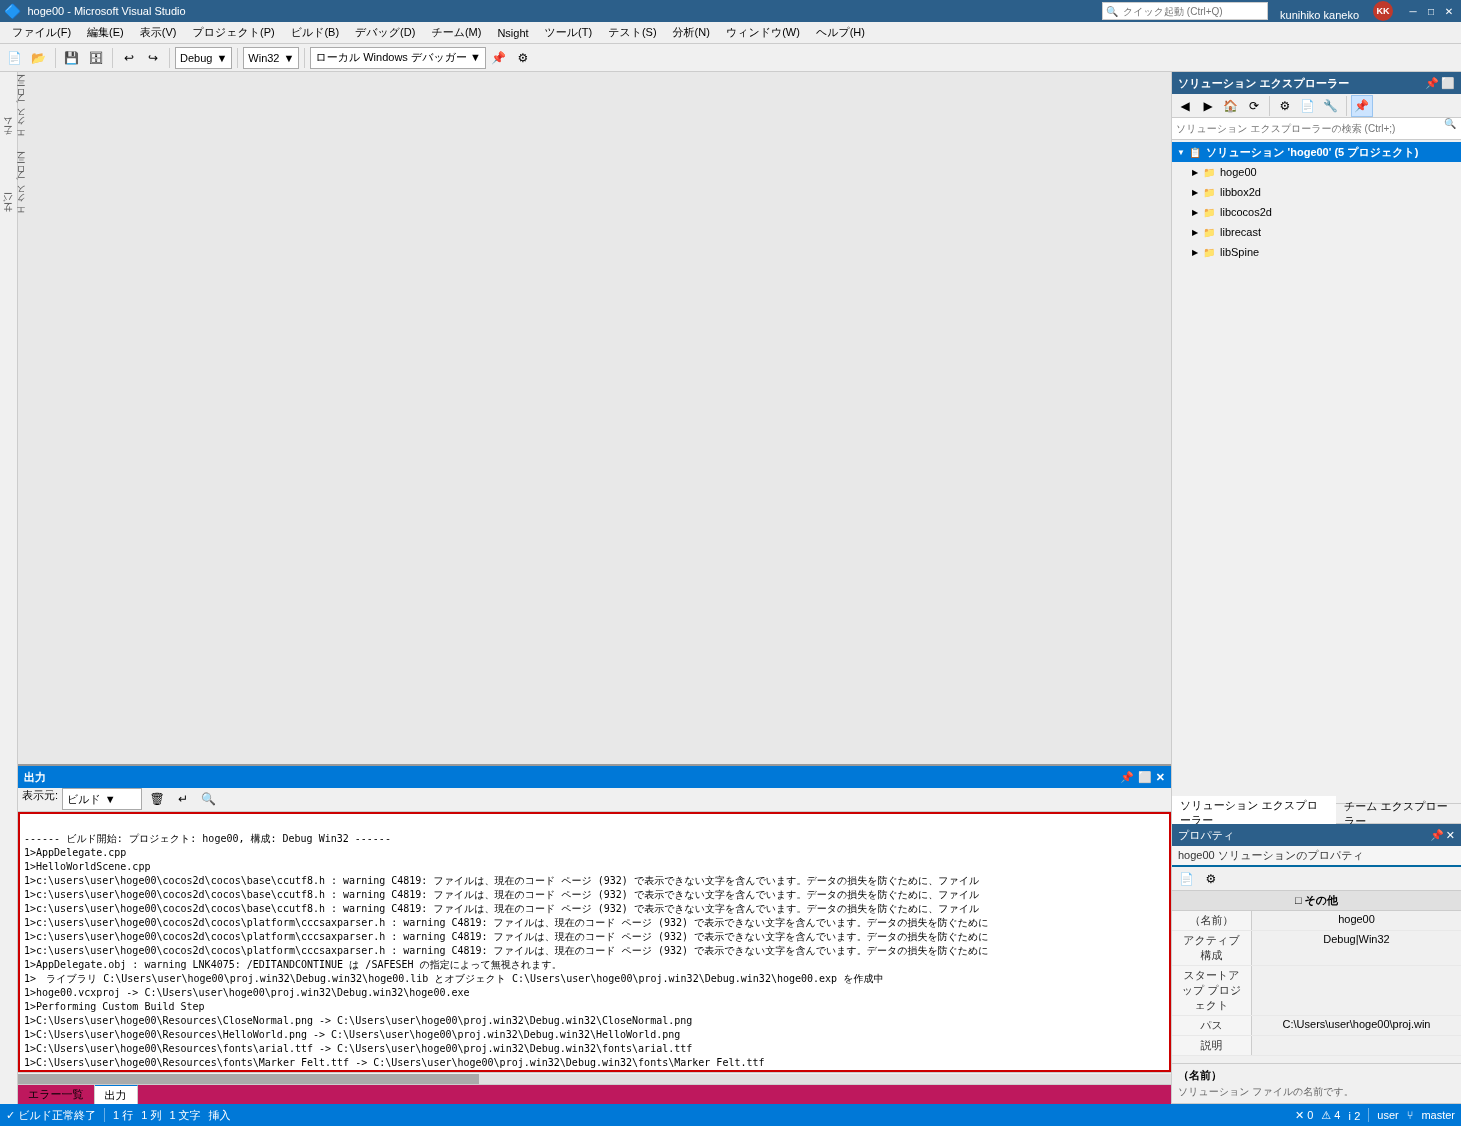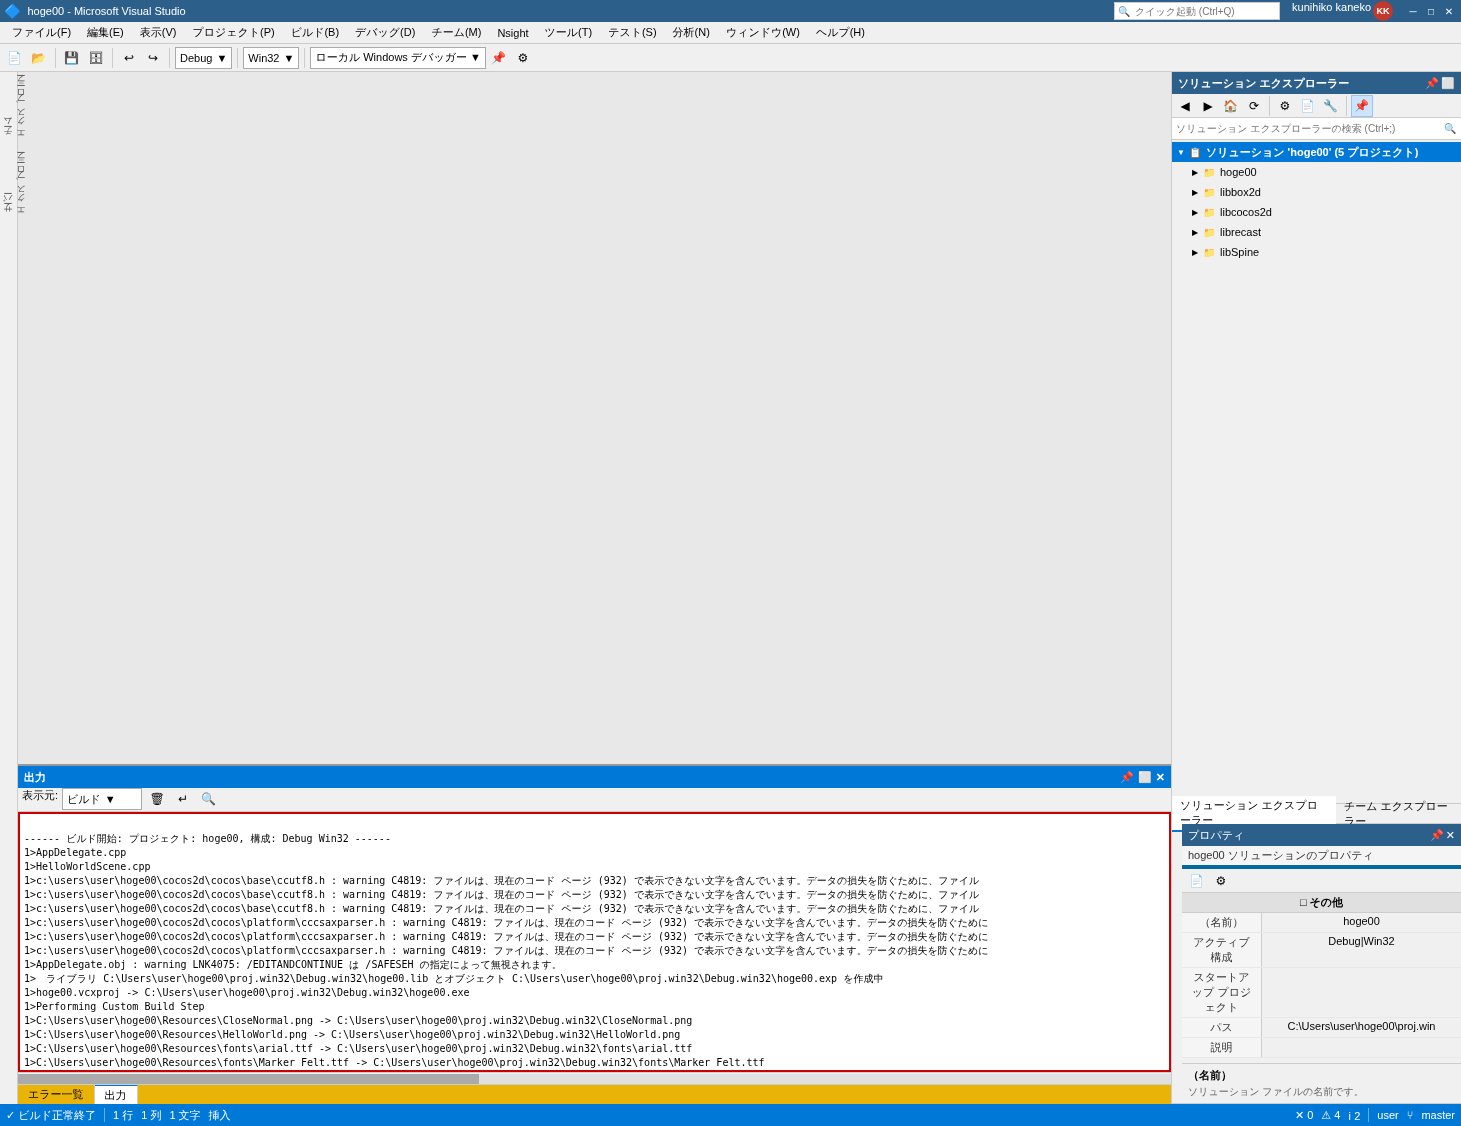--- a/index.html
+++ b/index.html
@@ -223,21 +223,21 @@
       position: absolute;
       left: 0;
       width: 40%;
       height: 10px;
       background: #aaa;
     }
 
     
     #bottom-tabs {
       height: 20px;
-      background: #eab308;
+      background: #be185d;
       display: flex;
       align-items: center;
       border-top: 1px solid #ccc;
     }
     .bottom-tab {
       padding: 2px 10px;
       font-size: 11px;
       cursor: pointer;
       border-right: 1px solid #ccc;
     }
@@ -283,21 +283,20 @@
       height: 24px;
       display: flex;
       align-items: center;
       padding: 0 2px;
       gap: 1px;
       border-bottom: 1px solid #ccc;
     }
     #se-search {
       height: 22px;
       display: flex;
-      align-items: center;
       padding: 0 4px;
       border-bottom: 1px solid #ccc;
       background: white;
       gap: 4px;
     }
     #se-search input {
       flex: 1;
       border: none;
       outline: none;
       font-size: 11px;
@@ -335,41 +334,40 @@
       font-size: 10px;
     }
     .indent1 { padding-left: 18px; }
 
     
     #properties-panel {
       height: 280px;
       display: flex;
       flex-direction: column;
       border-bottom: 1px solid #ccc;
-      padding-left: 10px;
     }
     #prop-header {
       background: #2c5f8a;
       color: white;
       height: 22px;
       display: flex;
       align-items: center;
       justify-content: space-between;
       padding: 0 6px;
       font-size: 11px;
     }
     #prop-header-controls {
       display: flex;
       gap: 2px;
     }
     #prop-subtitle {
       background: #f5f5f5;
       padding: 2px 6px;
       font-size: 11px;
-      border-bottom: 4px solid #0369a1;
+      border-bottom: 2px solid #0369a1;
       color: #333;
     }
     #prop-toolbar {
       display: flex;
       align-items: center;
       padding: 2px 4px;
       gap: 2px;
       border-bottom: 1px solid #ccc;
       background: #f0f0f0;
       height: 24px;
@@ -486,21 +484,21 @@
 <div id="title-bar">
   <div id="title-bar-left">
     <span style="font-size:14px;">🔷</span>
     <span>hoge00 - Microsoft Visual Studio</span>
   </div>
   <div style="display:flex;align-items:center;gap:12px;">
     <div id="search-area">
       <span style="font-size:10px;">🔍</span>
       <input style="border: none; outline: none; font-size: 10px; width: 140px;" placeholder="クイック起動 (Ctrl+Q)">
     </div>
-    <div style="display:flex;align-items:flex-start;gap:2px;">
+    <div style="display:flex;align-items:flex-end;gap:14px;">
       <span style="color:white;font-size:11px;">kunihiko kaneko</span>
       <div class="user-badge">KK</div>
     </div>
     <div id="title-bar-controls">
       <div class="title-btn">─</div>
       <div class="title-btn">□</div>
       <div class="title-btn close">✕</div>
     </div>
   </div>
 </div>

